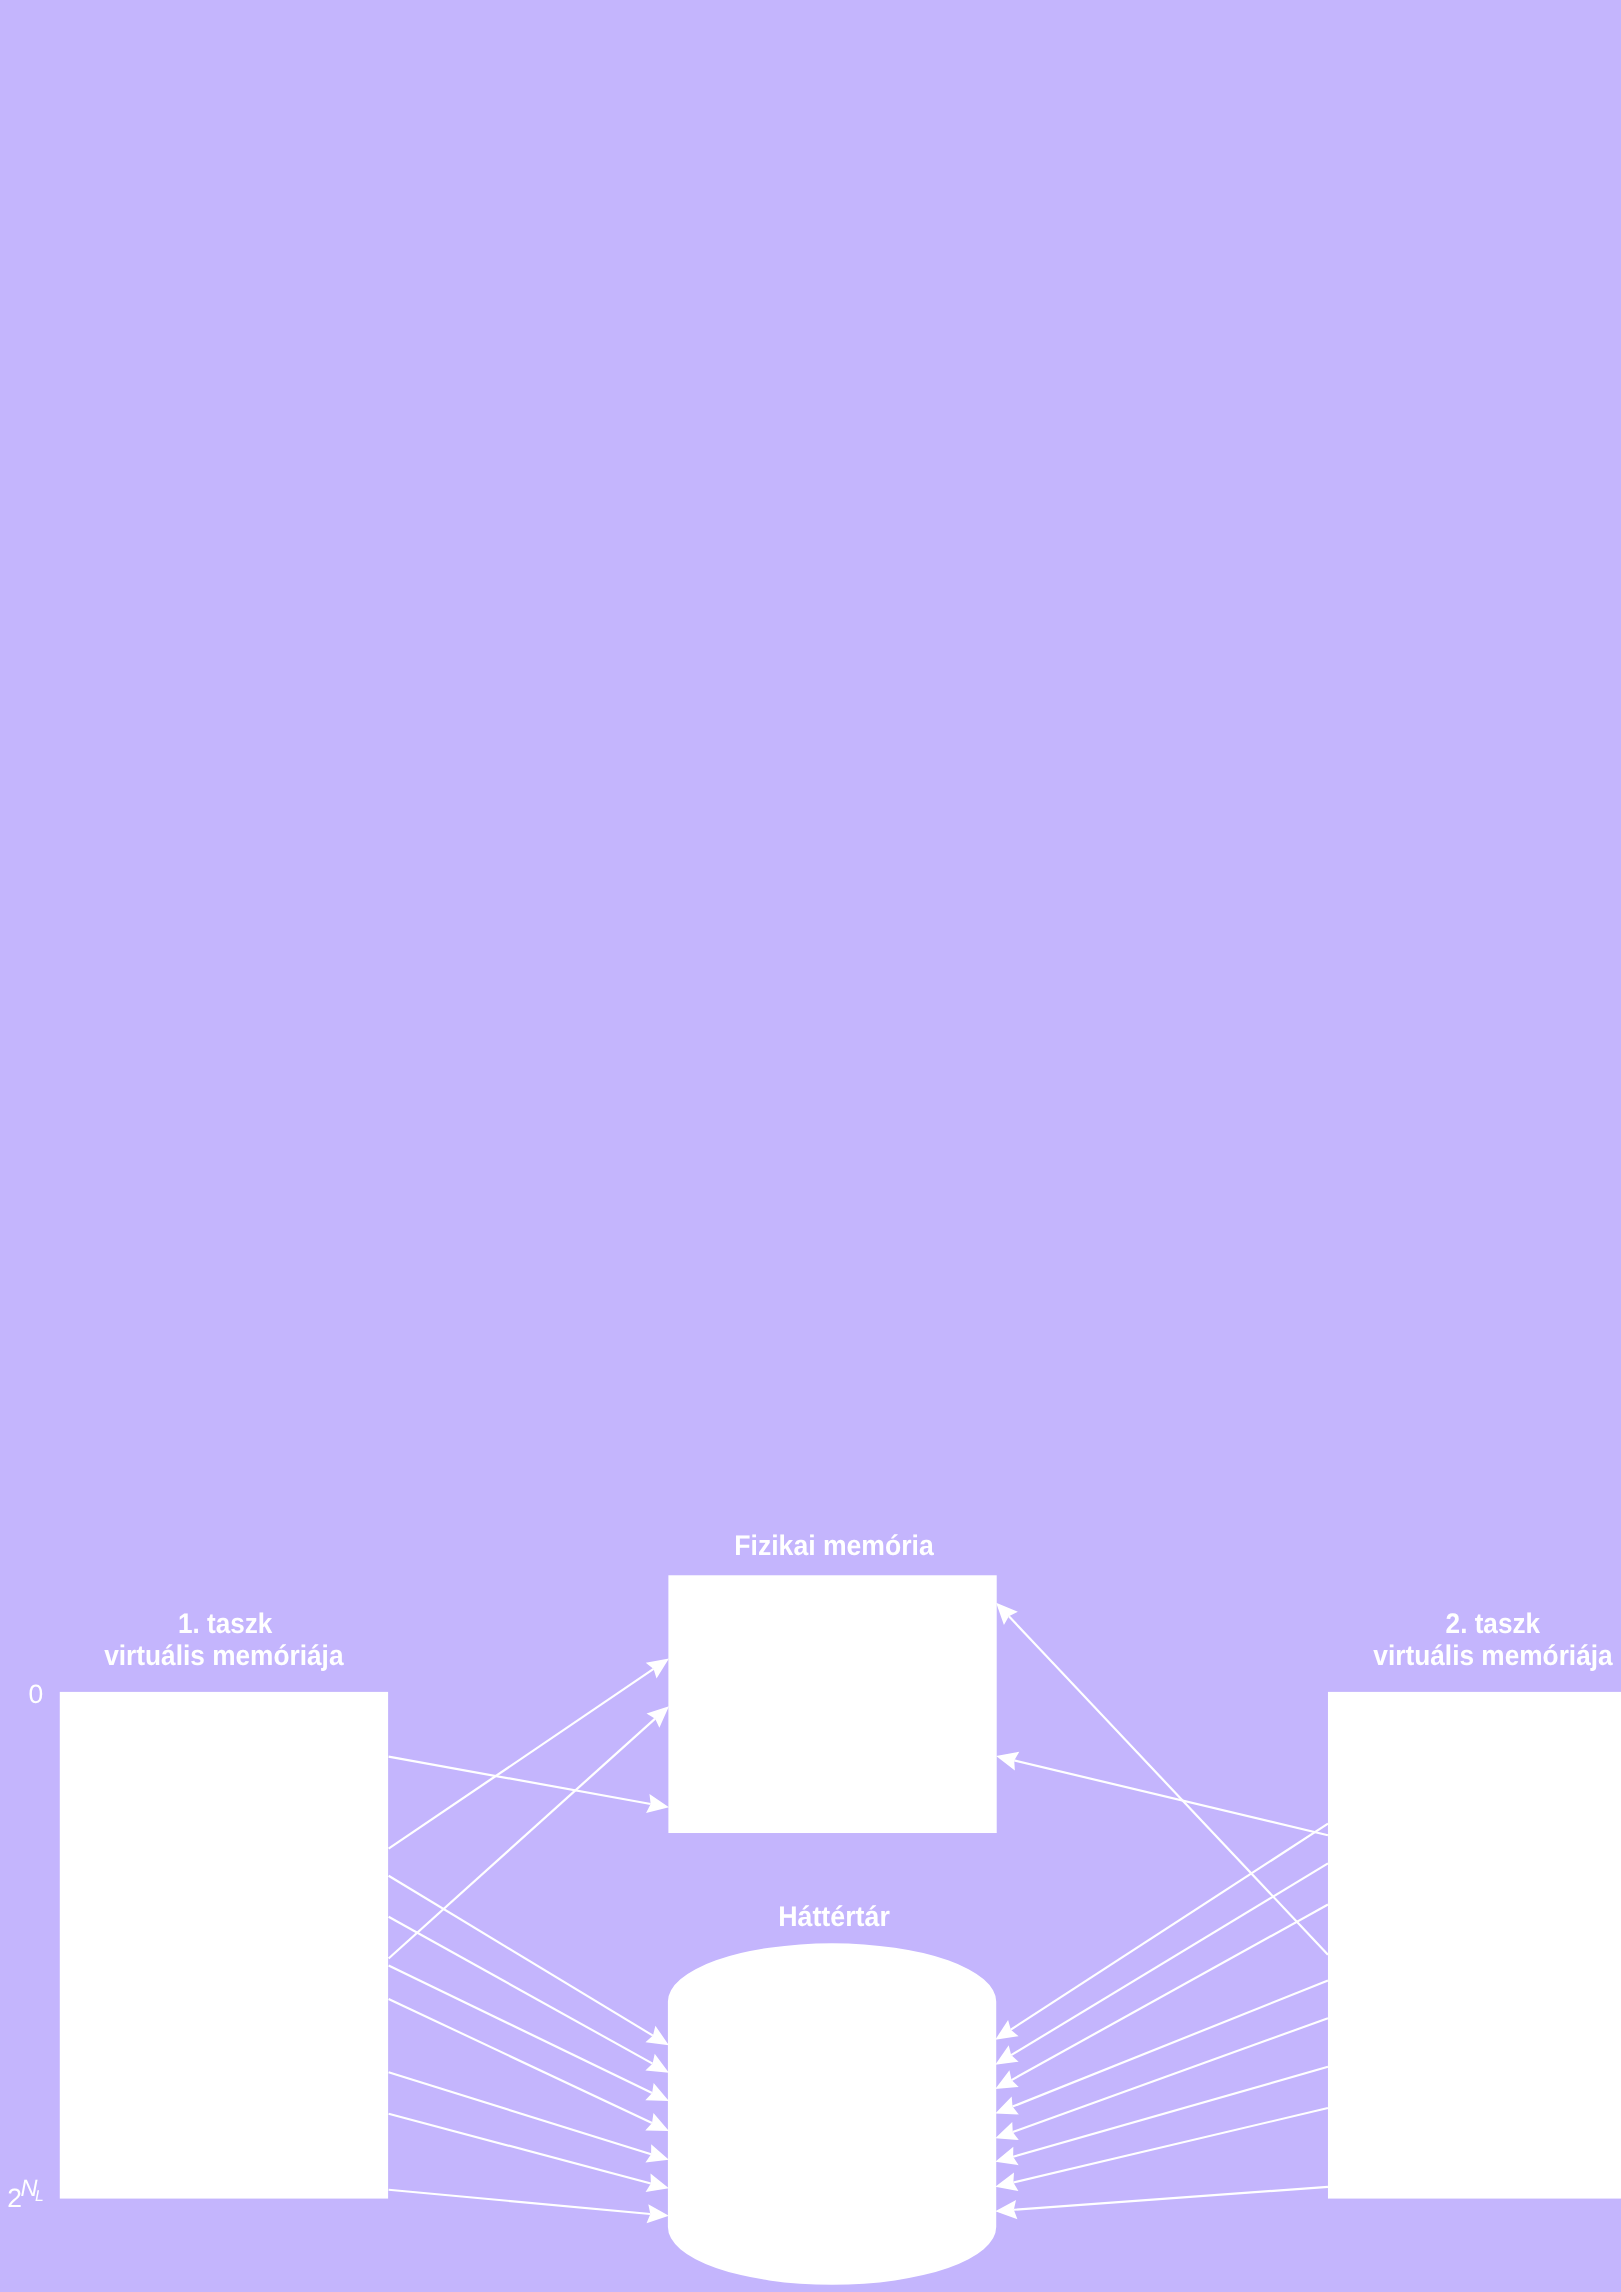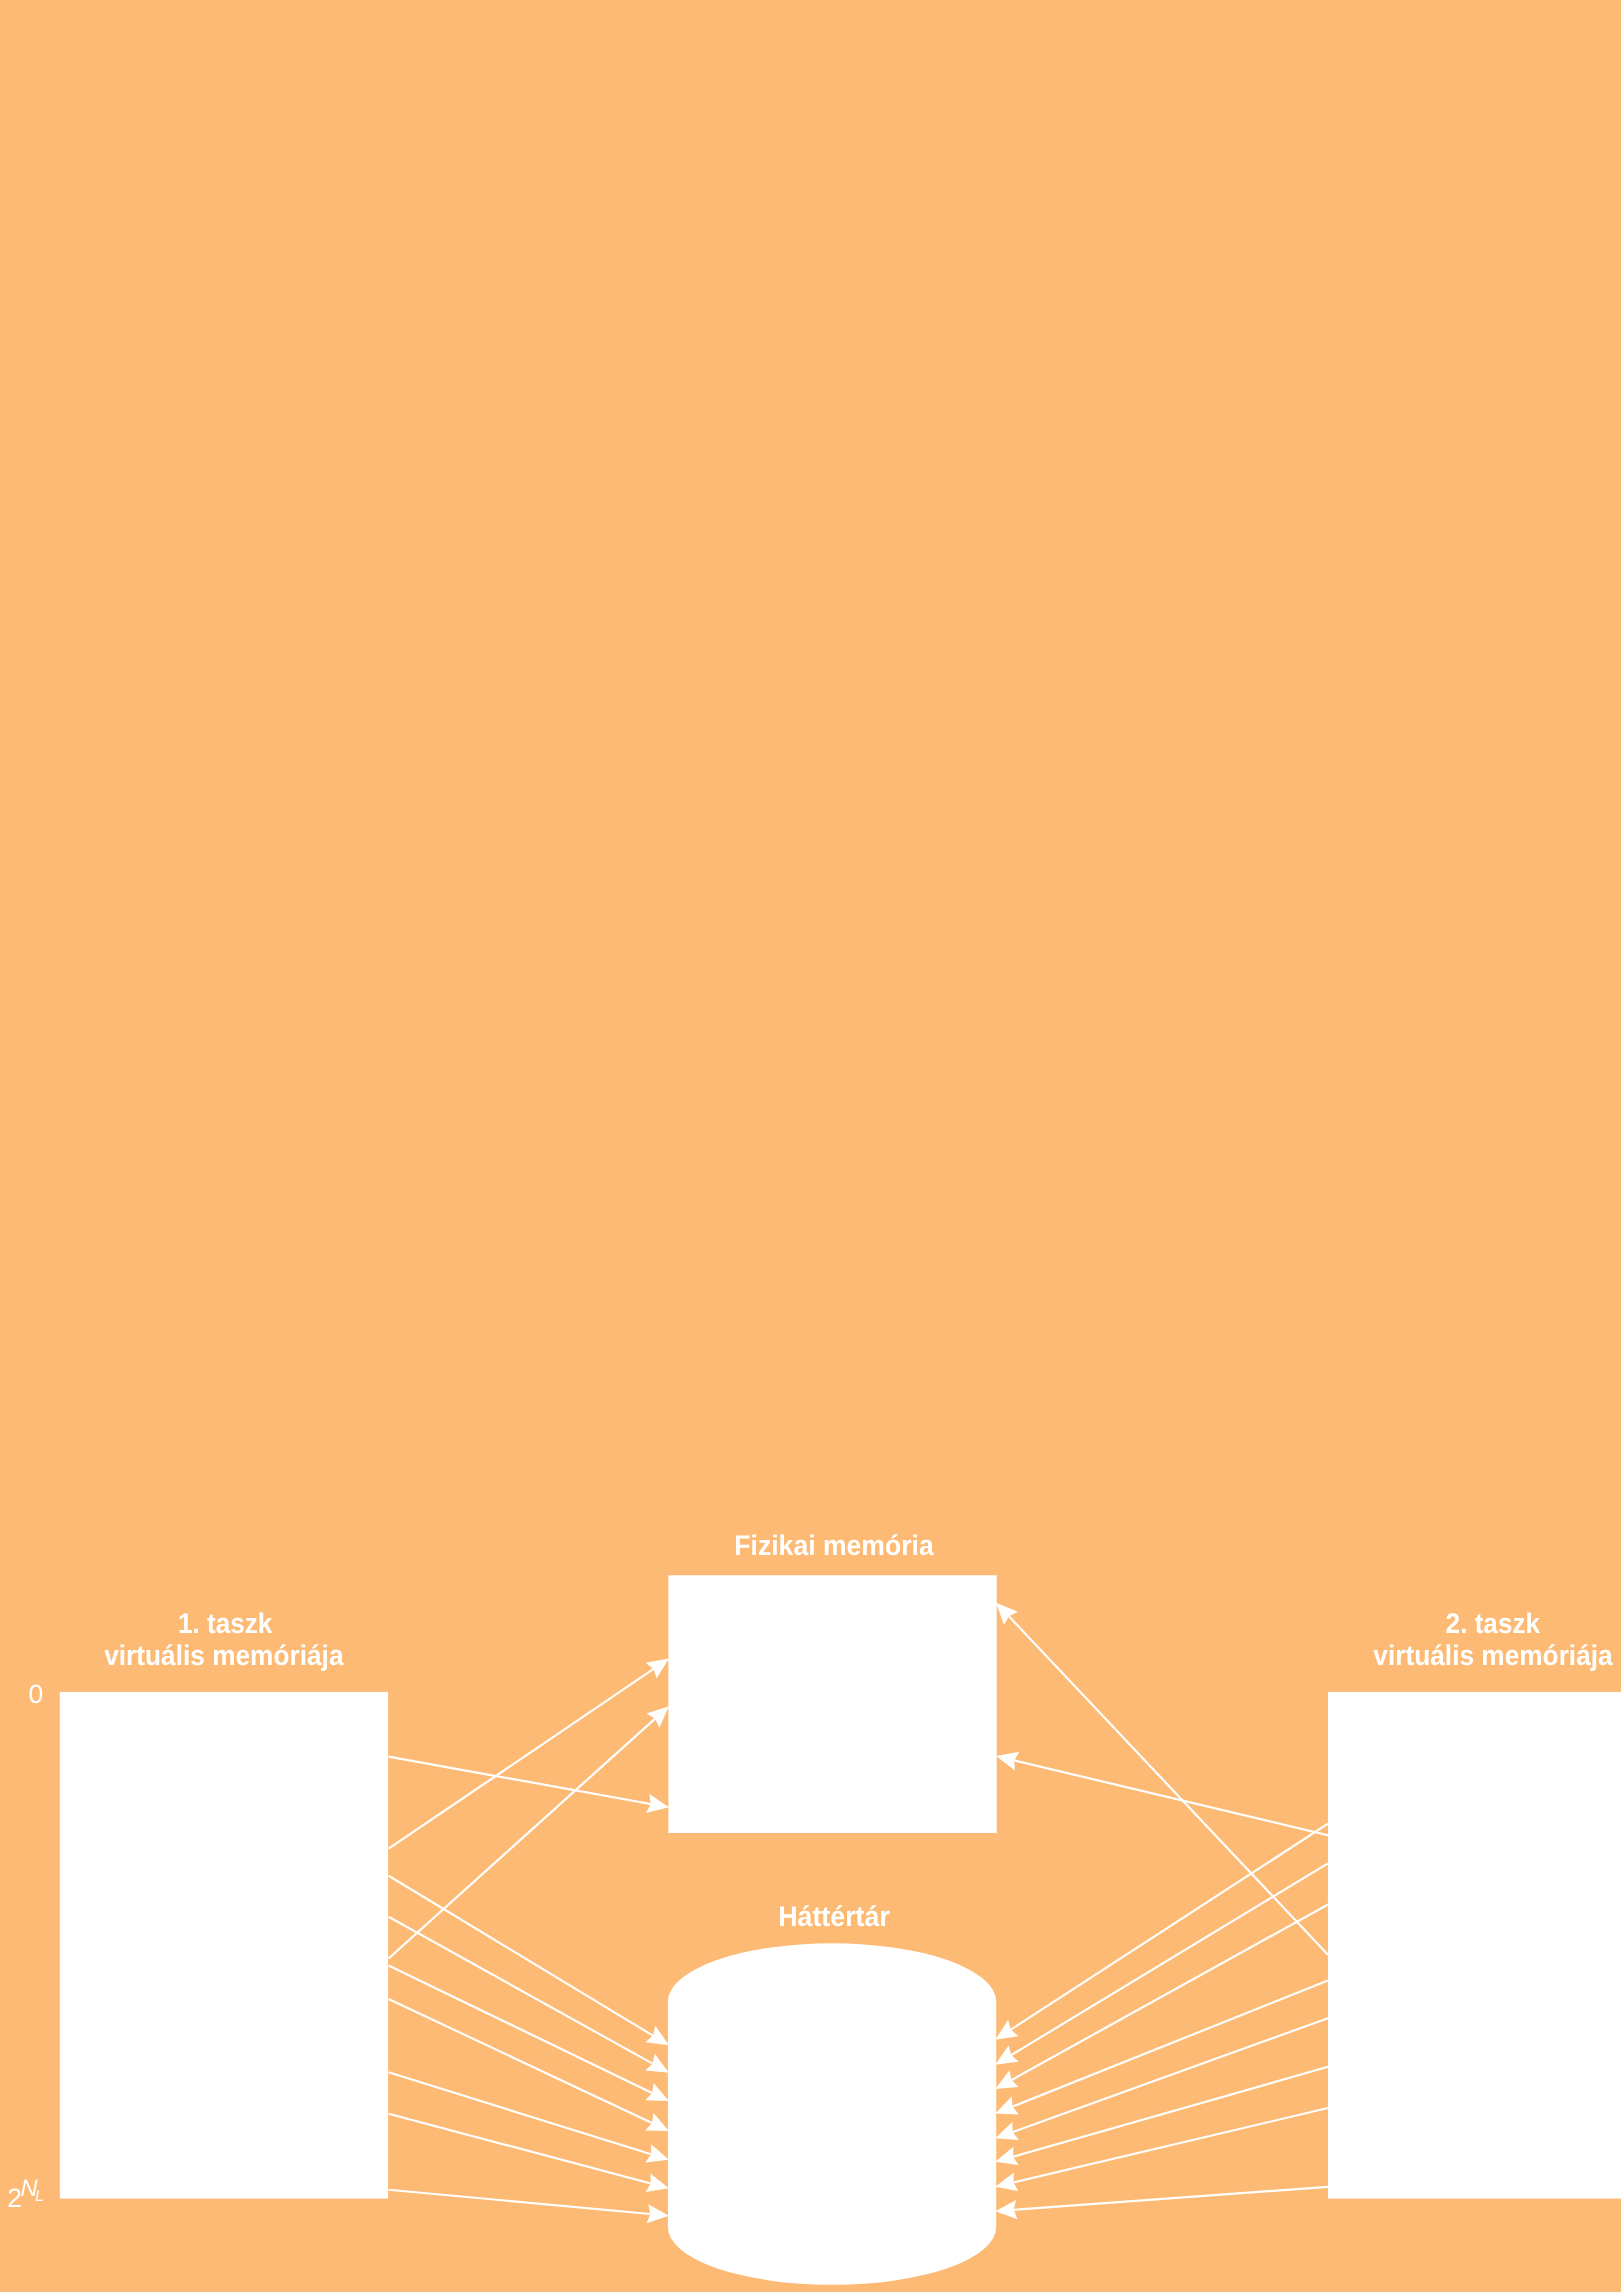--- a/index.html
+++ b/index.html
@@ -11,21 +11,21 @@
   body {
     width: 1621px;
     height: 2293px;
     overflow: hidden;
     font-family: "Liberation Sans", sans-serif;
   }
   #stage {
     position: relative;
     width: 1621px;
     height: 2293px;
-    background: #fdba74;
+    background: #c4b5fd;
   }
   #diagram {
     will-change: transform;
     position: absolute;
     left: 0;
     top: 0;
     width: 1621px;
     height: 2293px;
     display: block;
   }

